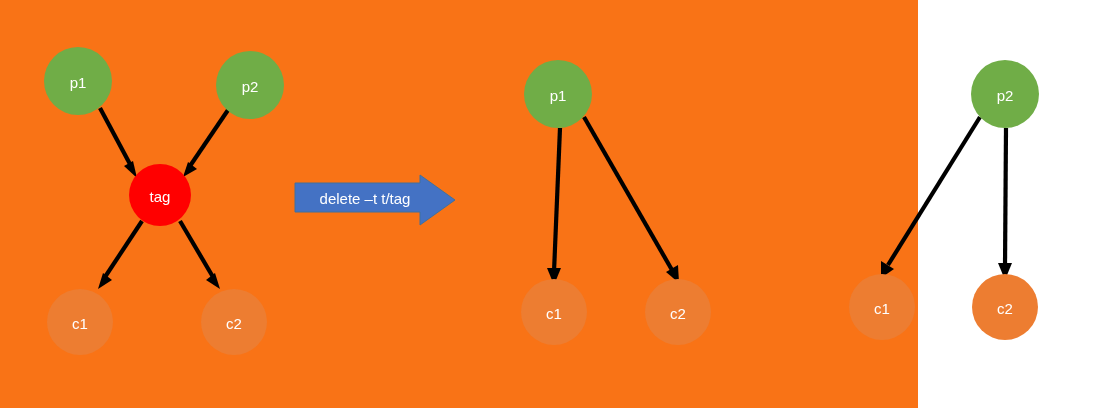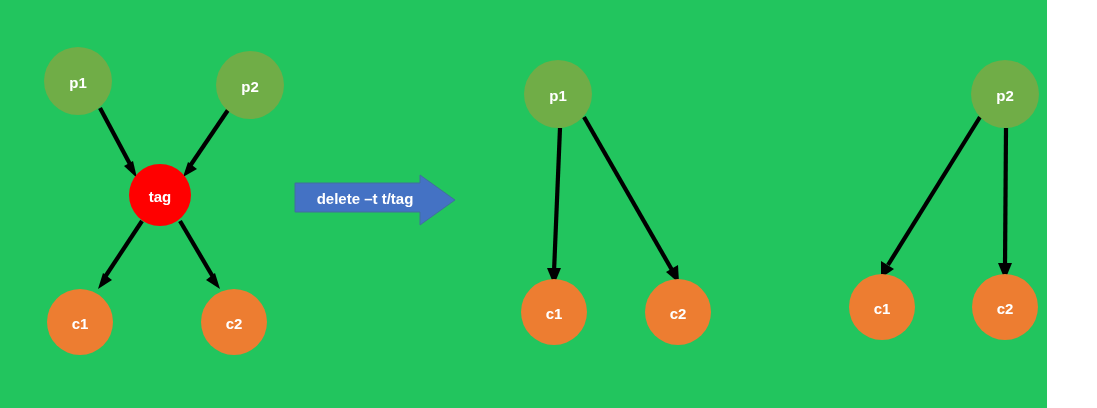--- a/index.html
+++ b/index.html
@@ -8,24 +8,23 @@
     background: #ffffff;
   }
   body {
     width: 1097px;
     height: 408px;
     font-family: "Liberation Sans", sans-serif;
     overflow: hidden;
   }
   #canvas {
     position: relative;
-    width: 1047px;
+    width: 918px;
     height: 408px;
-    background: #22c55e;
-    font-weight: bold;
+    background: #f97316;
   }
   svg.diagram {
     position: absolute;
     left: 0;
     top: 0;
     width: 1097px;
     height: 408px;
   }
   text.node-label {
     font-family: "Liberation Sans", sans-serif;

